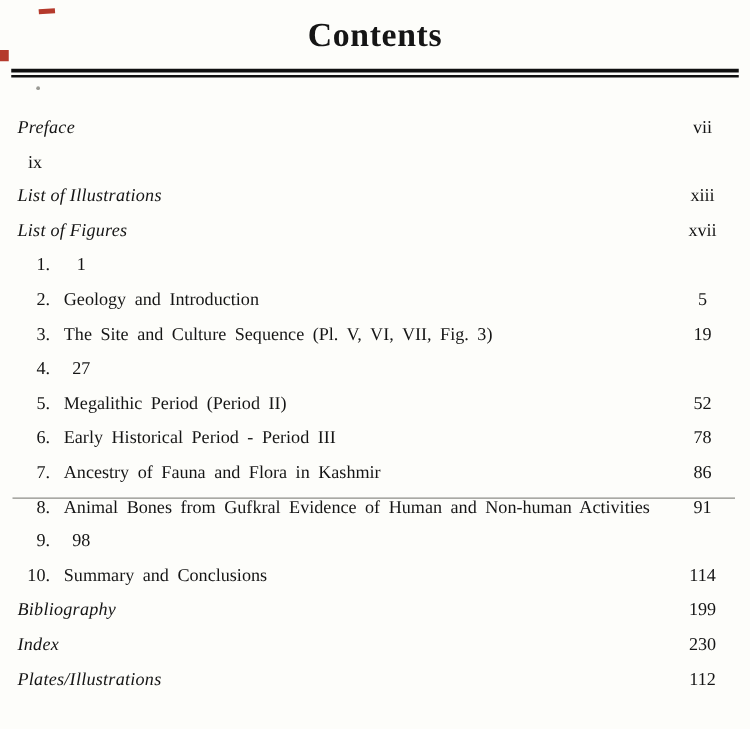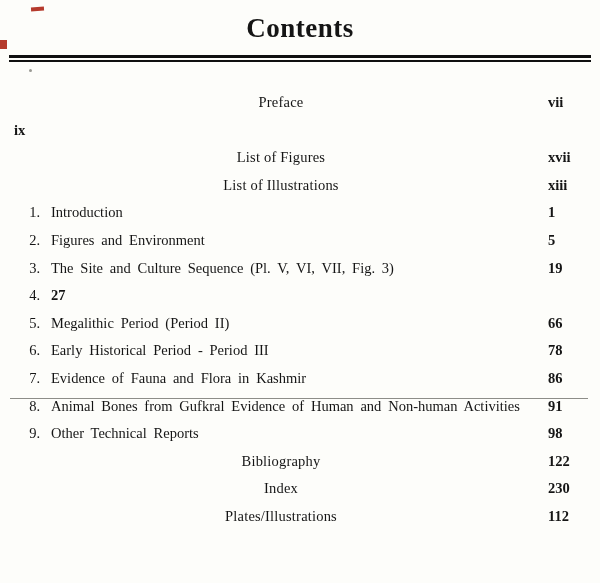--- a/index.html
+++ b/index.html
@@ -32,23 +32,23 @@
   .toc { padding: 31px 24px 0 14px; }
 
   .row {
     display: flex;
     align-items: baseline;
     height: 27.6px;
     font-size: 14.5px;
     line-height: 18px;
   }
   .row .label { flex: 1 1 auto; }
-  .row .pagenum { flex: 0 0 auto; text-align: left; min-width: 28px; font-weight: bold; }
+  .row .pagenum { flex: 0 0 auto; text-align: center; min-width: 28px; }
 
-  .fm .label, .bm .label { letter-spacing: 0.2px; text-align: center; }
+  .fm .label, .bm .label { font-style: italic; letter-spacing: 0.2px; }
 
   .ch .num {
     flex: 0 0 26px;
     text-align: right;
     margin-right: 11px;
   }
   .ch .label { word-spacing: 0.22em; }
 
   .bottom-rule {
     position: absolute;
@@ -78,76 +78,79 @@
   <div class="toc">
 
     <div class="row fm">
       <span class="label">Preface</span>
       <span class="pagenum">vii</span>
     </div>
     <div class="row fm">
       <span class="pagenum">ix</span>
     </div>
     <div class="row fm">
+      <span class="label">List of Illustrations</span>
+      <span class="pagenum">xiii</span>
+    </div>
+    <div class="row fm">
       <span class="label">List of Figures</span>
       <span class="pagenum">xvii</span>
-    </div>
-    <div class="row fm">
-      <span class="label">List of Illustrations</span>
-      <span class="pagenum">xiii</span>
     </div>
 
     <div class="row ch">
       <span class="num">1.</span>
-      <span class="label">Introduction</span>
       <span class="pagenum">1</span>
     </div>
     <div class="row ch">
       <span class="num">2.</span>
-      <span class="label">Figures and Environment</span>
+      <span class="label">Geology and Introduction</span>
       <span class="pagenum">5</span>
     </div>
     <div class="row ch">
       <span class="num">3.</span>
       <span class="label">The Site and Culture Sequence (Pl. V, VI, VII,  Fig. 3)</span>
       <span class="pagenum">19</span>
     </div>
     <div class="row ch">
       <span class="num">4.</span>
       <span class="pagenum">27</span>
     </div>
     <div class="row ch">
       <span class="num">5.</span>
       <span class="label">Megalithic Period (Period II)</span>
-      <span class="pagenum">66</span>
+      <span class="pagenum">52</span>
     </div>
     <div class="row ch">
       <span class="num">6.</span>
       <span class="label">Early Historical Period - Period III</span>
       <span class="pagenum">78</span>
     </div>
     <div class="row ch">
       <span class="num">7.</span>
-      <span class="label">Evidence of Fauna and Flora in Kashmir</span>
+      <span class="label">Ancestry of Fauna and Flora in Kashmir</span>
       <span class="pagenum">86</span>
     </div>
     <div class="row ch">
       <span class="num">8.</span>
       <span class="label">Animal Bones from Gufkral Evidence of Human and Non-human Activities</span>
       <span class="pagenum">91</span>
     </div>
     <div class="row ch">
       <span class="num">9.</span>
-      <span class="label">Other Technical Reports</span>
       <span class="pagenum">98</span>
+    </div>
+    <div class="row ch">
+      <span class="num">10.</span>
+      <span class="label">Summary and Conclusions</span>
+      <span class="pagenum">114</span>
     </div>
 
     <div class="row bm">
       <span class="label">Bibliography</span>
-      <span class="pagenum">122</span>
+      <span class="pagenum">199</span>
     </div>
     <div class="row bm">
       <span class="label">Index</span>
       <span class="pagenum">230</span>
     </div>
     <div class="row bm">
       <span class="label">Plates/Illustrations</span>
       <span class="pagenum">112</span>
     </div>
 

